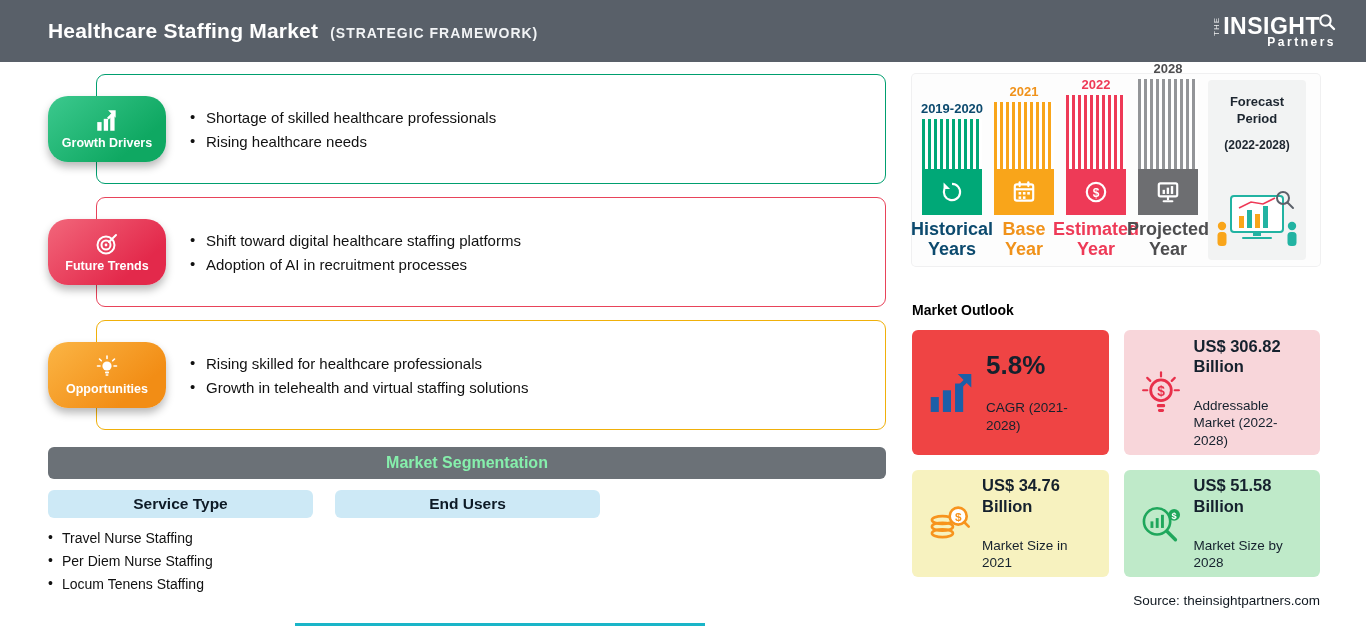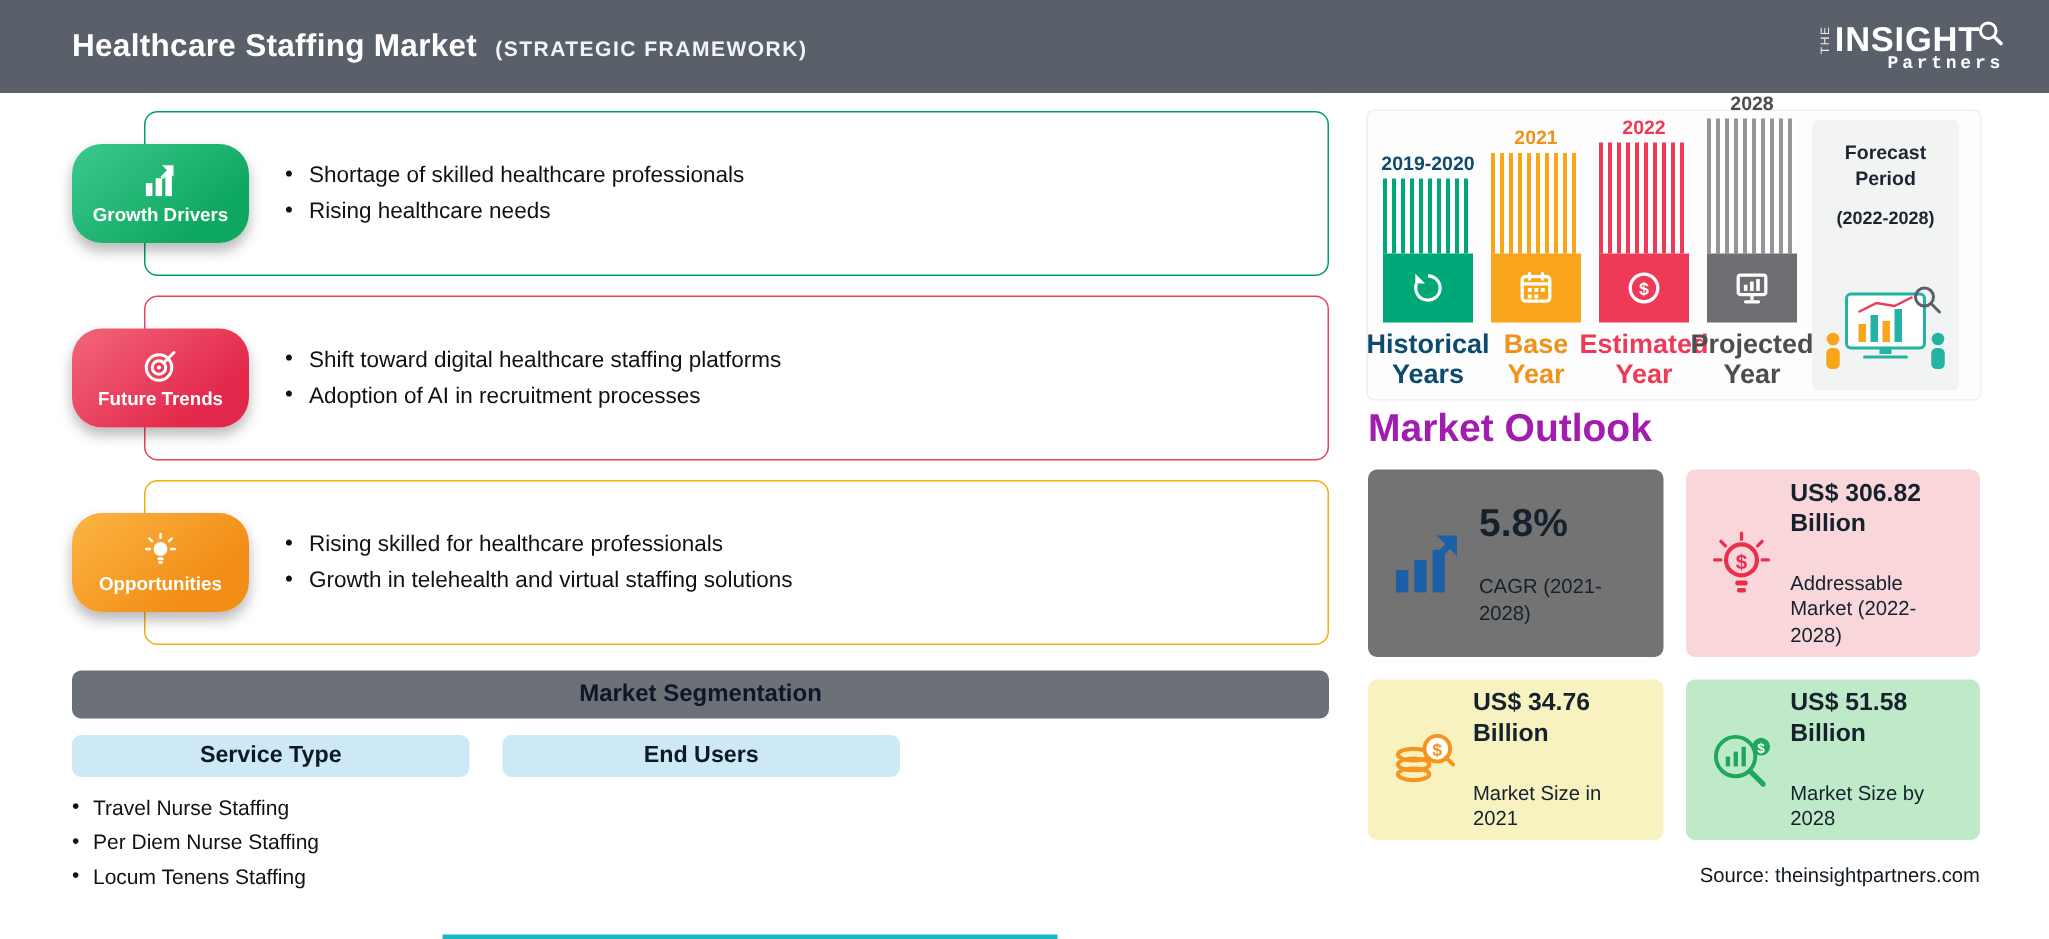--- a/index.html
+++ b/index.html
@@ -19,21 +19,21 @@
     padding:0 30px 0 48px;
   }
   .titles { display:flex; align-items:baseline; gap:12px; }
   .title { color:#fff; font-size:21px; font-weight:bold; letter-spacing:.2px; }
   .subtitle { color:#f2f4f6; font-size:14px; font-weight:600; letter-spacing:1px; }
   .logo { color:#fff; display:flex; flex-direction:column; align-items:flex-end; line-height:1; }
   .logo-row { display:flex; align-items:center; }
   .logo-the { font-size:8px; letter-spacing:1px; writing-mode:vertical-rl; transform:rotate(180deg); margin-right:2px; opacity:.9; text-transform:uppercase; }
   .logo-insight { font-size:23px; font-weight:800; letter-spacing:.5px; }
   .logo-mag { margin-left:-2px; margin-top:-8px; }
-  .logo-partners { font-size:12px; letter-spacing:2.5px; margin-top:-2px; font-weight:600;font-family:Liberation Mono, monospace; }
+  .logo-partners { font-size:12px; letter-spacing:2.5px; margin-top:-2px; font-weight:600; }
 
   
   .content { display:flex; padding:12px 24px 0 48px; gap:26px; }
   .left-col { width:838px; flex:0 0 838px; }
   .right-col { width:408px; flex:0 0 408px; }
 
   
   .fw-section { position:relative; height:110px; margin-bottom:13px; }
   .fw-box { position:absolute; left:48px; right:0; top:0; bottom:0; border:1.6px solid; border-radius:9px; background:#fff; }
   .fw-box.green  { border-color:#009f6f; }
@@ -48,21 +48,21 @@
   }
   .pill-green  { background:linear-gradient(140deg,#3cc98e 0%,#0fa862 75%); }
   .pill-red    { background:linear-gradient(140deg,#f2677b 0%,#e3294b 75%); }
   .pill-orange { background:linear-gradient(140deg,#fbb545 0%,#f28d15 75%); }
   .fw-bullets { position:absolute; left:142px; top:50%; transform:translateY(-50%); margin:0; padding:0; list-style:none; }
   .fw-bullets li { font-size:15px; margin:7px 0; padding-left:16px; position:relative; }
   .fw-bullets li::before { content:"•"; position:absolute; left:0; top:-1px; }
 
   
   .seg-bar { margin-top:17px; height:32px; background:#6b7177; border-radius:6px;
-    color:#0f172a; font-weight:bold; font-size:16px; display:flex; align-items:center; justify-content:center; }
+    color:#86efac; font-weight:bold; font-size:16px; display:flex; align-items:center; justify-content:center; }
   .seg-groups { display:flex; gap:22px; margin-top:11px; }
   .seg-group { width:265px; }
   .seg-head { height:28px; background:#cde9f6; border-radius:6px;
     display:flex; align-items:center; justify-content:center;
     font-weight:bold; font-size:15.5px; color:#0d1a26; }
   .seg-items { margin:12px 0 0; padding:0; list-style:none; }
   .seg-items li { font-size:14px; margin:7px 0; padding-left:14px; position:relative; }
   .seg-items li::before { content:"•"; position:absolute; left:0; top:-1px; }
 
   
@@ -89,24 +89,24 @@
   .so-orange { background:#f9a51a; }
   .so-red    { background:#ee3a57; }
   .so-gray   { background:#6d6e71; }
   .forecast { width:98px; align-self:stretch; background:#f2f3f3; border-radius:4px;
     display:flex; flex-direction:column; align-items:center; padding:14px 5px 4px; }
   .forecast-title { font-weight:bold; font-size:13px; color:#1d2630; text-align:center; line-height:1.3; width:70px; }
   .forecast-range { font-weight:bold; font-size:12px; color:#1d2630; margin-top:10px; }
   .forecast-art { margin-top:auto; }
 
   
-  .outlook-title { font-size:26px; font-weight:bold; color:#a21caf; margin:4px 0 12px; }
+  .outlook-title { font-size:14px; font-weight:bold; color:#000000; margin:36px 0 12px; }
   .cards { display:grid; grid-template-columns:1fr 1fr; grid-template-rows:125px 107px; gap:15px 15px; }
   .card { border-radius:6px; padding:10px 12px 10px 16px; display:flex; align-items:center; gap:12px; }
-  .card-blue   { background:#737373; }
+  .card-blue   { background:#ef4444; }
   .card-pink   { background:#f8d6da; }
   .card-yellow { background:#f7f2bf; }
   .card-green  { background:#bfeac9; }
   .card-icon { flex:0 0 auto; }
   .big-value { font-size:26px; font-weight:bold; color:#15212d; line-height:1.1; }
   .value { font-size:16.5px; font-weight:bold; color:#15212d; line-height:1.25; max-width:130px; }
   .desc { font-size:13.5px; color:#15212d; margin-top:20px; line-height:1.3; max-width:135px; }
 
   .source { text-align:right; font-size:13.5px; color:#101820; margin-top:16px; }
 

